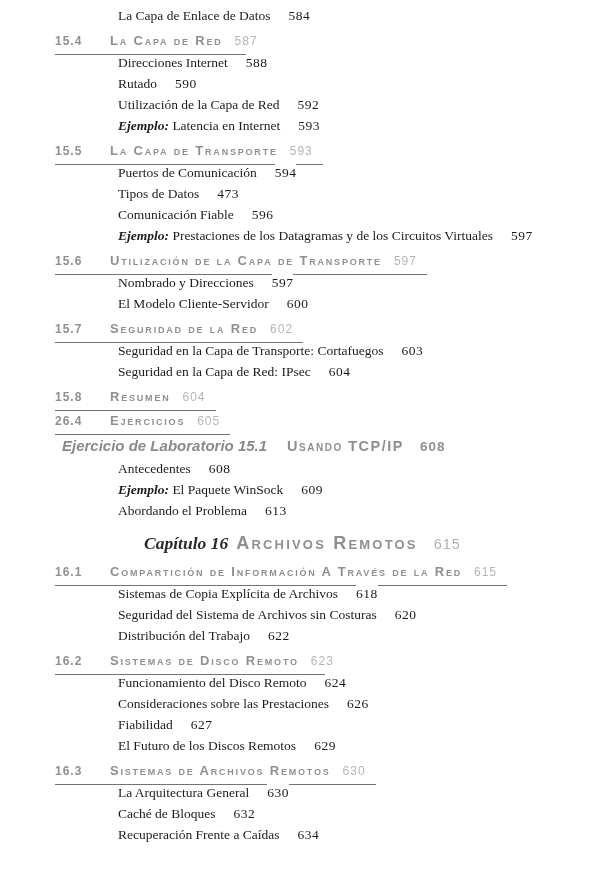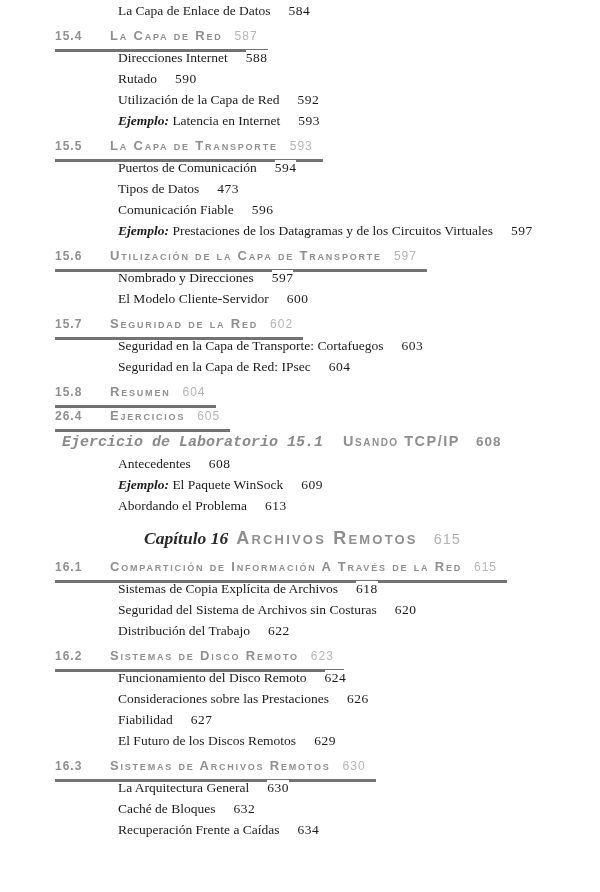--- a/index.html
+++ b/index.html
@@ -7,20 +7,21 @@
     padding: 0;
     background: #ffffff;
   }
   .page {
     position: relative;
     width: 600px;
     height: 892px;
     background: #ffffff;
     overflow: hidden;
     box-sizing: border-box;
+    padding-top: 5px;
   }
   .toc-list { width: 100%; }
 
   
   .row { white-space: nowrap; }
   .row.sub {
     padding-left: 118px;
     height: 21px;
     line-height: 21px;
     font-family: "Liberation Serif", "DejaVu Serif", serif;
@@ -39,21 +40,21 @@
   
   .row.section {
     padding-left: 55px;
     height: 20px;
     line-height: 20px;
     margin-top: 4px;
     margin-bottom: 2px;
   }
   .sec-inner {
     display: inline-block;
-    border-bottom: 3px solid #737373;
+    border-bottom: 1px solid #737373;
     padding-bottom: 3px;
     padding-right: 10px;
   }
   .sec-num {
     display: inline-block;
     width: 55px;
     font-family: "Liberation Sans", "DejaVu Sans", sans-serif;
     font-size: 12px;
     font-weight: bold;
     letter-spacing: 1px;
@@ -76,21 +77,21 @@
   }
 
   
   .row.lab {
     padding-left: 62px;
     height: 25px;
     line-height: 25px;
     margin-top: 3px;
   }
   .lab-label {
-    font-family: Liberation Mono, monospace;
+    font-family: Liberation Sans, sans-serif;
     font-style: italic;
     font-weight: bold;
     font-size: 15px;
     color: #8a8a8a;
   }
   .lab-title {
     font-family: "Liberation Sans", "DejaVu Sans", sans-serif;
     font-variant: small-caps;
     font-size: 14.5px;
     font-weight: bold;

